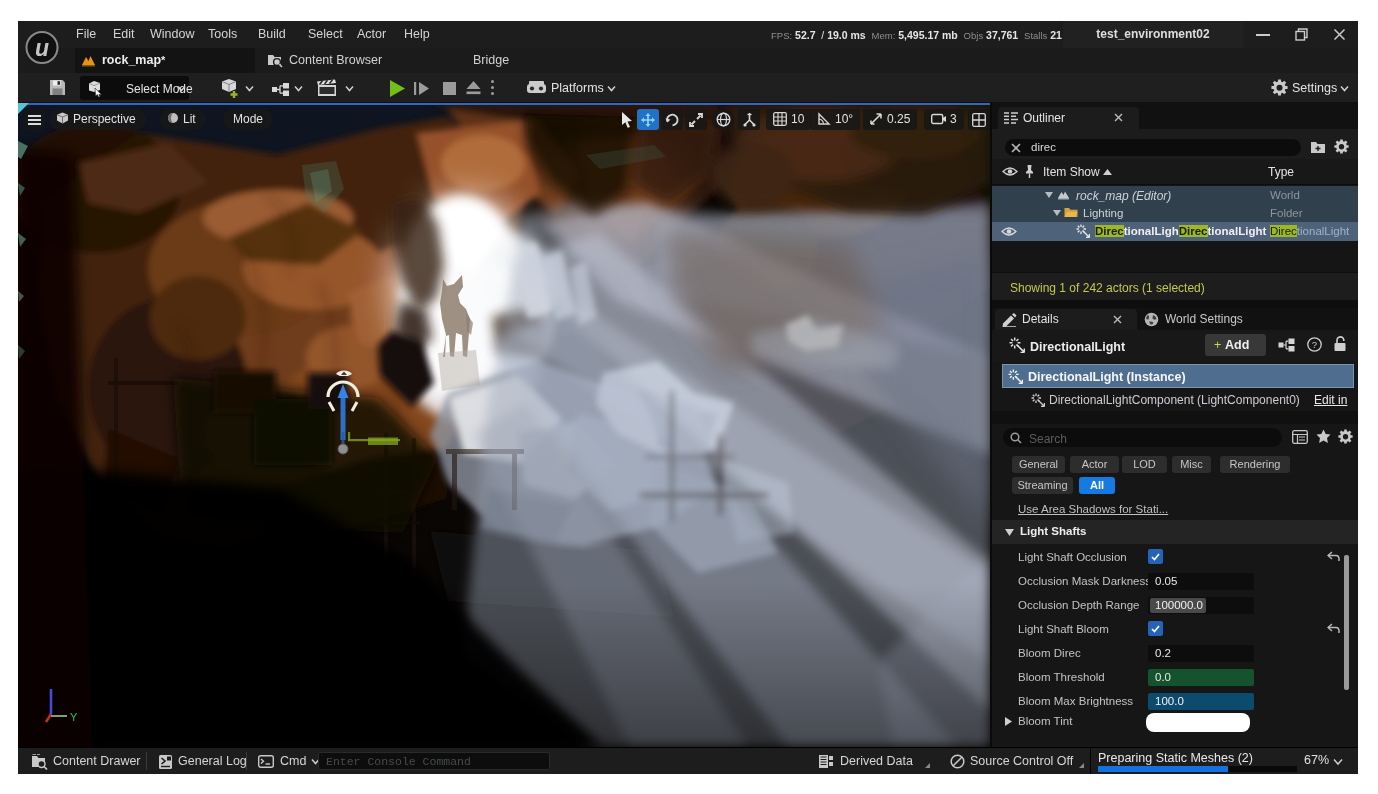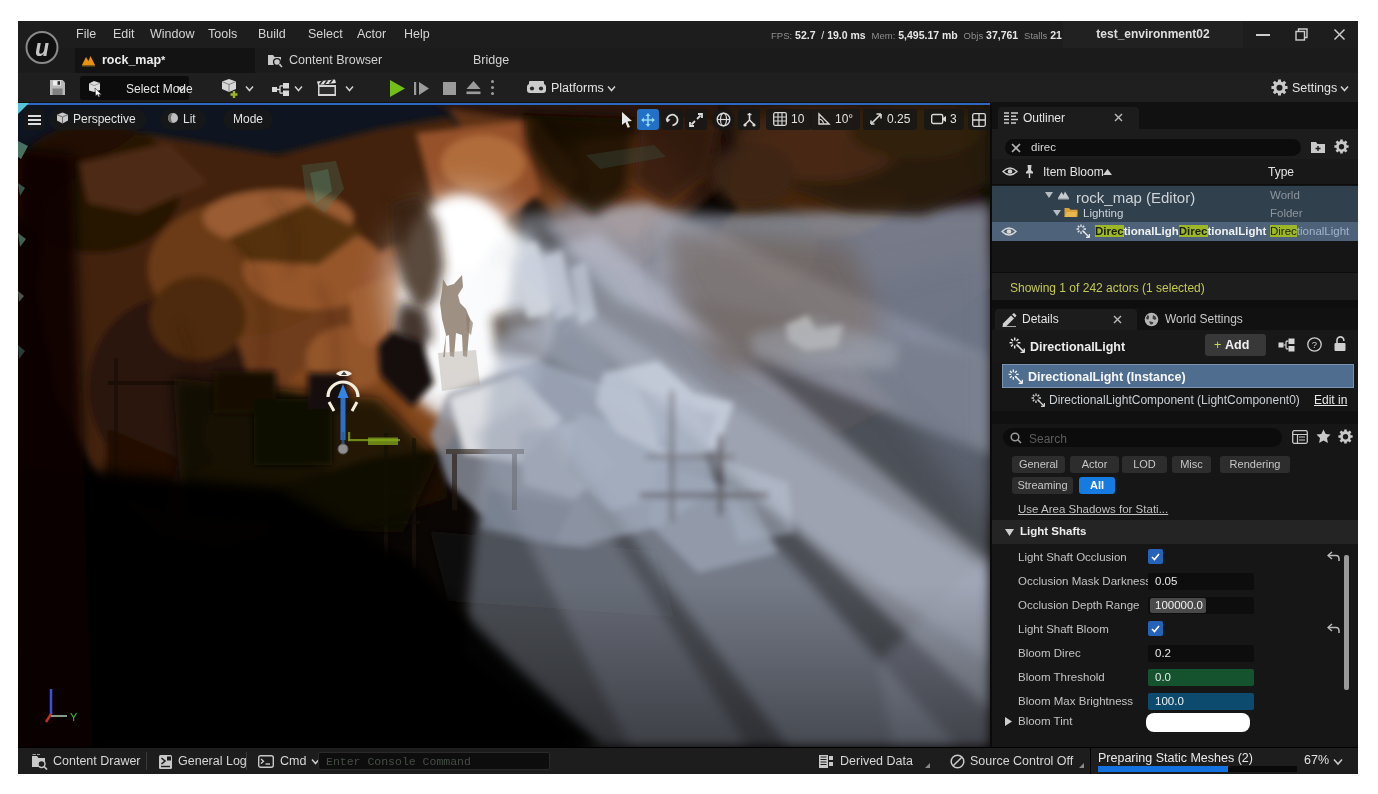--- a/index.html
+++ b/index.html
@@ -461,38 +461,38 @@
 
     <div class="abs" style="left:0;top:56px;width:368px;height:26px;background:#181818;border-bottom:1px solid #0d0d0d;"></div>
     <svg class="abs" style="left:10px;top:63px;" width="16" height="11" viewBox="0 0 16 11">
         <path d="M1 5.5 Q8 -1.5 15 5.5 Q8 12.5 1 5.5 Z" fill="none" stroke="#cfcfcf" stroke-width="1.3"></path>
         <circle cx="8" cy="5.5" r="2.3" fill="#cfcfcf"></circle>
       </svg>
     <svg class="abs" style="left:32px;top:61px;" width="11" height="15" viewBox="0 0 11 15">
         <path d="M3.5 1 L7.5 1 L7 6 L9 8 L9 9.5 L2 9.5 L2 8 L4 6 Z" fill="#cfcfcf"></path>
         <path d="M5.5 9.5 L5.5 14" stroke="#cfcfcf" stroke-width="1.4"></path>
       </svg>
-    <div class="abs txt" style="left:51px;top:62px;font-size:12px;color:#e2e2e2;">Item Bloom</div>
+    <div class="abs txt" style="left:51px;top:62px;font-size:12px;color:#e2e2e2;">Item Show</div>
     <svg class="abs" style="left:111px;top:66px;" width="9" height="6" viewBox="0 0 9 6">
         <path d="M4.5 0 L9 6 L0 6 Z" fill="#cfcfcf"></path>
       </svg>
     <div class="abs txt" style="left:276px;top:62px;font-size:12px;color:#e2e2e2;">Type</div>
 
     <div class="abs" style="left:0;top:82px;width:368px;height:87px;background:#151515;"></div>
     <div class="abs" style="left:0;top:83px;width:368px;height:18px;background:#30404d;"></div>
     <div class="abs" style="left:0;top:101px;width:368px;height:18px;background:#30404d;"></div>
     <div class="abs" style="left:0;top:119px;width:368px;height:19px;background:#4e6379;"></div>
     <svg class="abs" style="left:53px;top:89px;" width="8" height="6" viewBox="0 0 8 6">
         <path d="M0 0 L8 0 L4 6 Z" fill="#b5bcc2"></path>
       </svg>
     <svg class="abs" style="left:65px;top:86px;" width="13" height="12" viewBox="0 0 13 12">
         <path d="M1 9 L4.5 3 L6.5 6 L8 2.5 L12 9 Z" fill="#c5cad0"></path>
         <path d="M1 9.8 L12 9.8" stroke="#c5cad0" stroke-width="1.2"></path>
       </svg>
-    <div class="abs txt" style="left:84px;top:86px;font-size:15px;color:#cdd2d7;">rock_map (Editor)</div>
+    <div class="abs txt" style="left:84px;top:86px;font-size:12px;color:#cdd2d7;font-style:italic;">rock_map (Editor)</div>
     <div class="abs txt" style="left:278px;top:86px;font-size:11.5px;color:#8d959d;">World</div>
     <svg class="abs" style="left:61px;top:107px;" width="8" height="6" viewBox="0 0 8 6">
         <path d="M0 0 L8 0 L4 6 Z" fill="#b5bcc2"></path>
       </svg>
     <svg class="abs" style="left:72px;top:104px;" width="14" height="11" viewBox="0 0 14 11">
         <path d="M0.5 1 L5 1 L6.5 2.8 L13.5 2.8 L13.5 10 L0.5 10 Z" fill="#d7a13c"></path>
         <path d="M0.5 10 L3 5 L13.5 5 L11.5 10 Z" fill="#e8b850"></path>
       </svg>
     <div class="abs txt" style="left:91px;top:104px;font-size:11.5px;color:#cdd2d7;">Lighting</div>
     <div class="abs txt" style="left:278px;top:104px;font-size:11.5px;color:#8d959d;">Folder</div>

